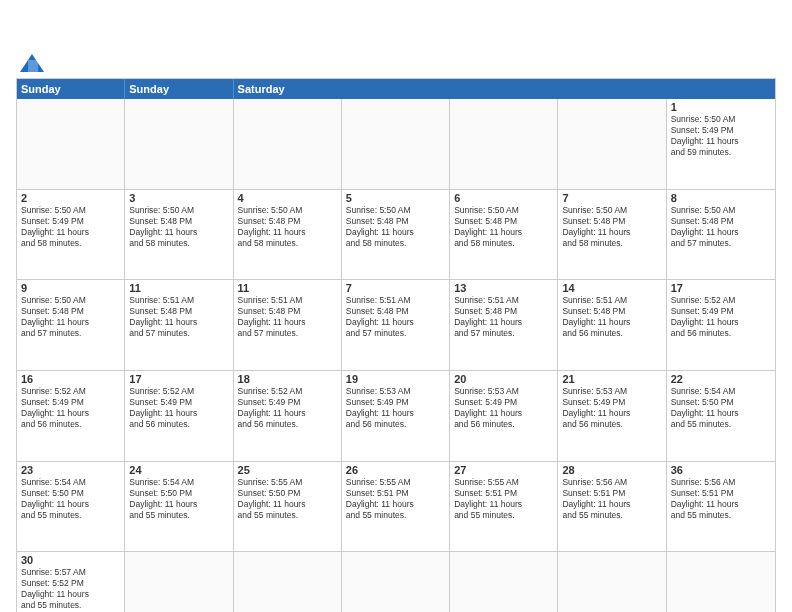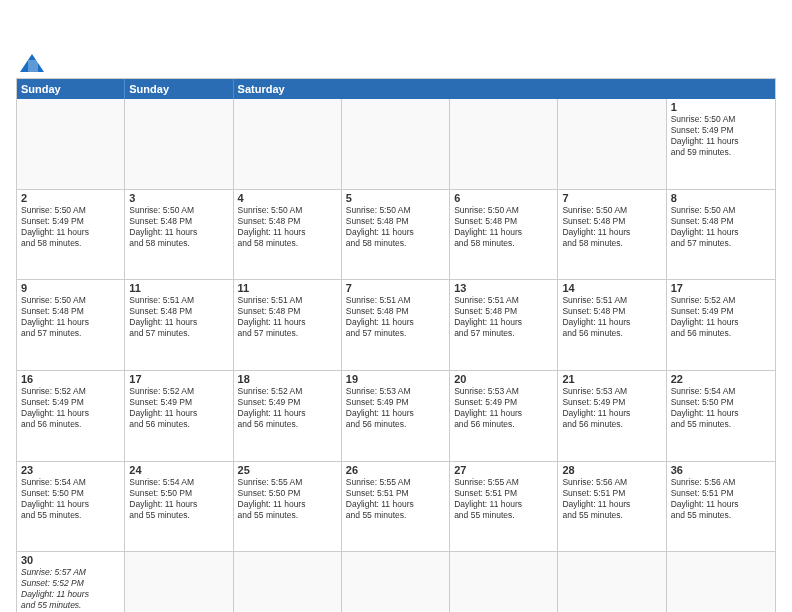--- a/index.html
+++ b/index.html
@@ -354,21 +354,21 @@
             <span class="day-num">36</span>
             <div class="day-info" style="white-space: pre-line;">Sunrise: 5:56 AM
 Sunset: 5:51 PM
 Daylight: 11 hours
 and 55 minutes.</div>
           </div>
         </div>
         <div class="cal-row">
           <div class="cal-cell">
             <span class="day-num">30</span>
-            <div class="day-info" style="white-space: pre-line; font-style: italic;">Sunrise: 5:57 AM
+            <div class="day-info" style="white-space: pre-line;">Sunrise: 5:57 AM
 Sunset: 5:52 PM
 Daylight: 11 hours
 and 55 minutes.</div>
           </div>
           <div class="cal-cell empty"></div>
           <div class="cal-cell empty"></div>
           <div class="cal-cell empty"></div>
           <div class="cal-cell empty"></div>
           <div class="cal-cell empty"></div>
           <div class="cal-cell empty"></div>

